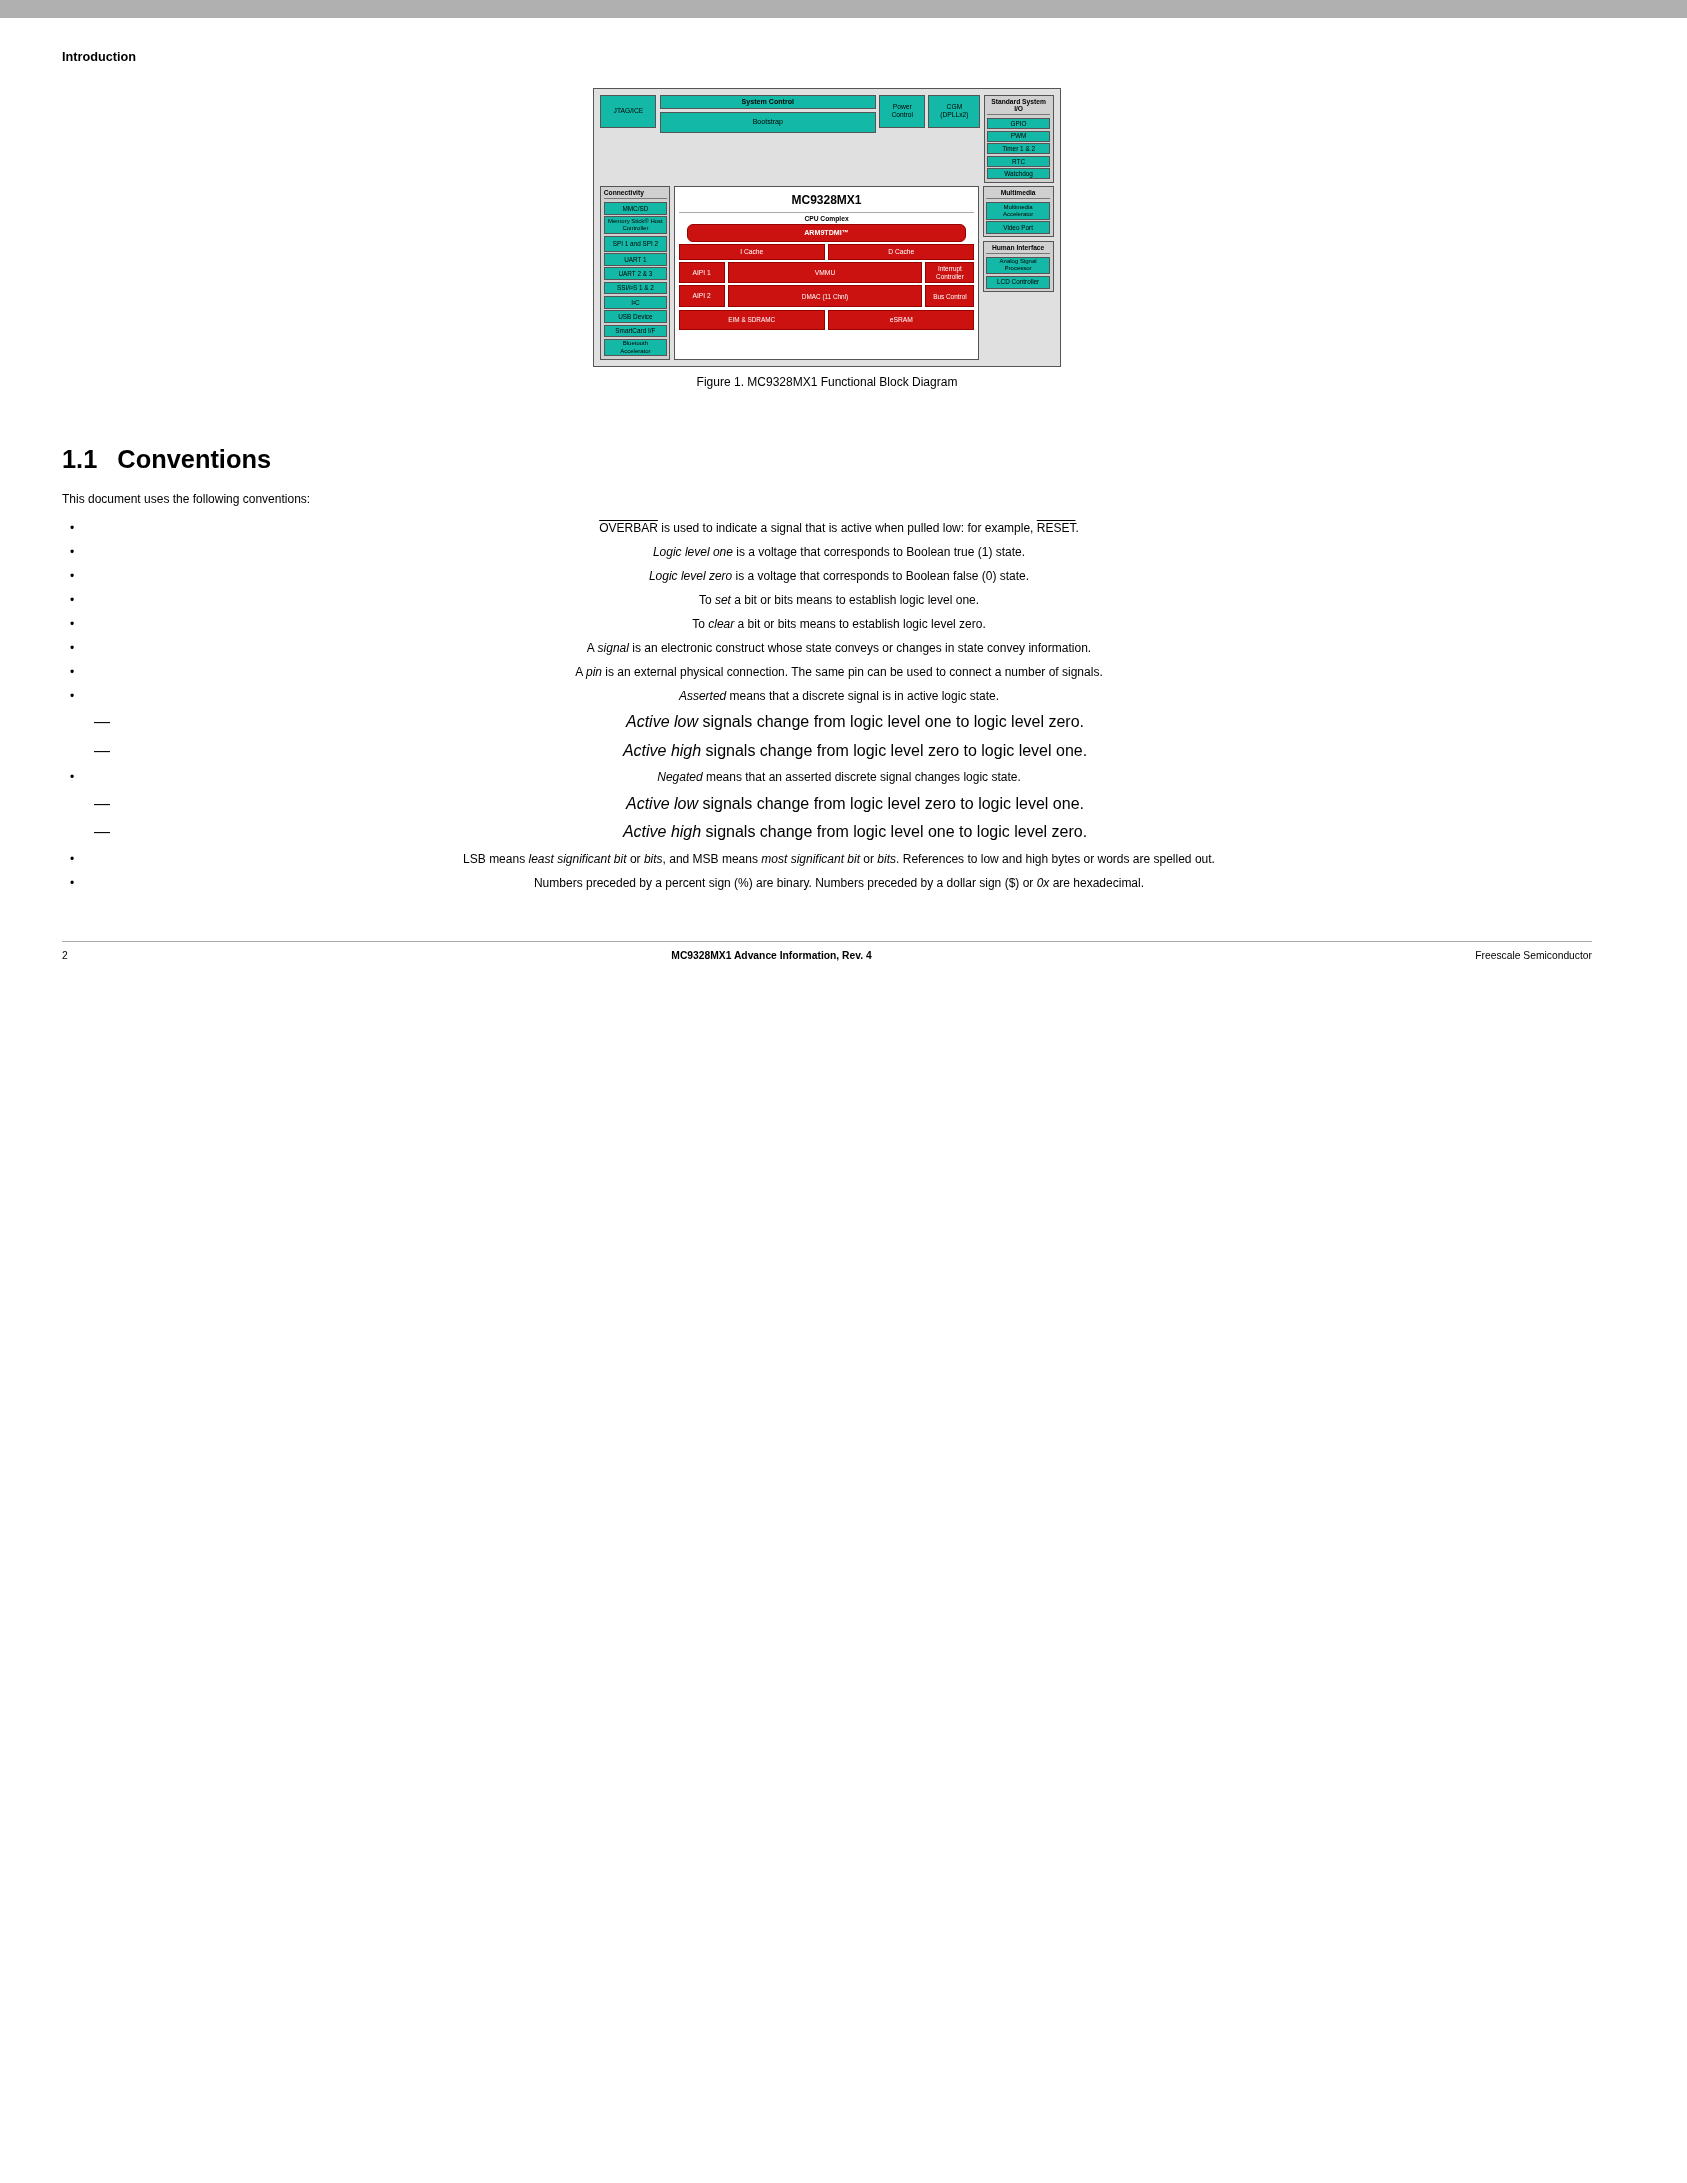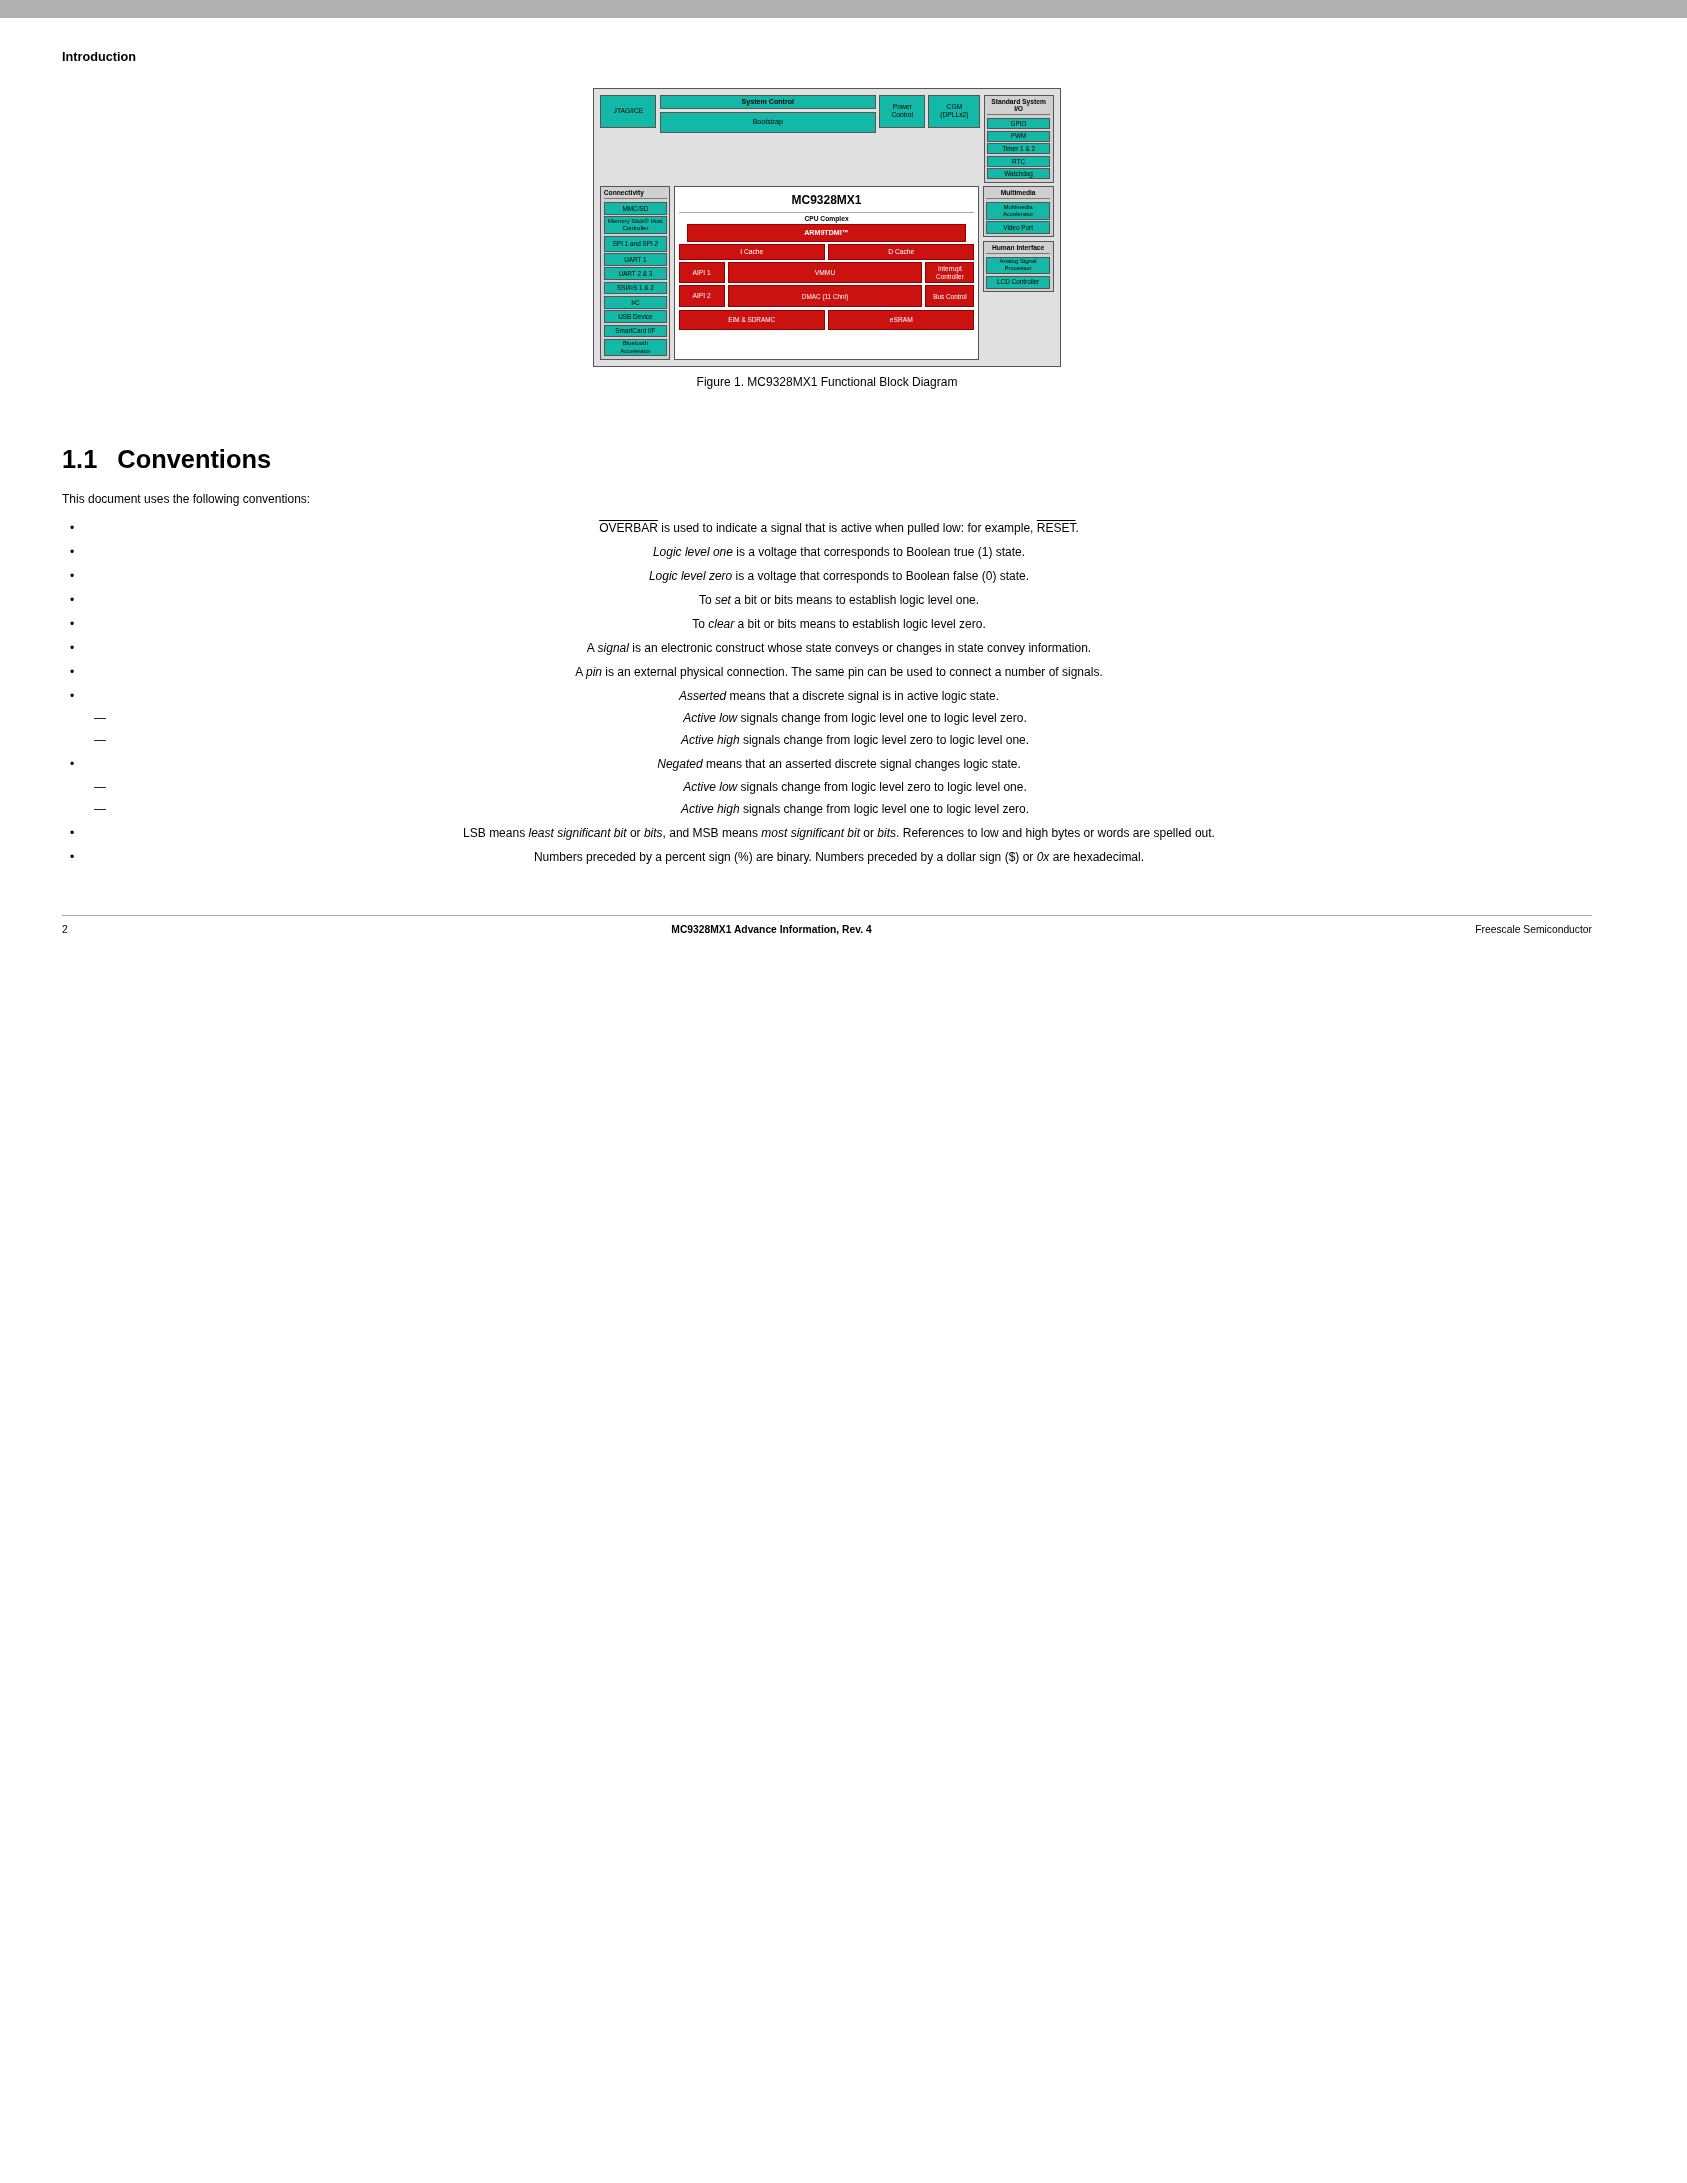--- a/index.html
+++ b/index.html
@@ -95,21 +95,21 @@
       left: 8px;
     }
 
     .sub-list {
       list-style: none;
       padding: 0;
       margin: 3.2px 0 0 0;
     }
 
     .sub-list > li {
-      font-size: 12px;
+      font-size: 16px;
       line-height: 1.6;
       padding-left: 32px;
       position: relative;
       margin-bottom: 3.2px;
     }
 
     .sub-list > li::before {
       content: "—";
       position: absolute;
       left: 8px;
@@ -244,21 +244,21 @@
             <div class="diag-block" style="height:12.7px; font-size:6.4px;">SmartCard I/F</div>
             <div class="diag-block" style="height:17.5px; font-size:6px; line-height:1.2;">Bluetooth Accelerator</div>
           </div>
 
           <div style="flex:1; border:1.2px solid #555; background:#fff; padding:4px; display:flex; flex-direction:column; gap:2.4px;">
 
             <div style="font-size:12px; font-weight:bold; text-align:center; padding:2.4px 0; color:#000;">MC9328MX1</div>
 
             <div style="font-size:6.7px; font-weight:bold; text-align:center; border-top:0.8px solid #aaa; padding-top:1.6px;">CPU Complex</div>
 
-            <div class="diag-block diag-block-red" style="height:17.5px; font-size:7.1px; font-weight:bold; margin:0 8px;">ARM9TDMI™</div>
+            <div class="diag-block diag-block-red" style="height:17.5px; font-size:7.1px; font-weight:bold; margin:0 8px;border-radius:6px;">ARM9TDMI™</div>
 
             <div style="display:flex; gap:3.2px;">
               <div class="diag-block diag-block-red" style="flex:1; height:16px; font-size:6.7px;">I Cache</div>
               <div class="diag-block diag-block-red" style="flex:1; height:16px; font-size:6.7px;">D Cache</div>
             </div>
 
             <div style="display:flex; gap:3.2px;">
               <div class="diag-block diag-block-red" style="width:46px; height:20.6px; font-size:6.7px;">AIPI 1</div>
               <div class="diag-block diag-block-red" style="flex:1; height:20.6px; font-size:6.7px;">VMMU</div>
               <div class="diag-block diag-block-red" style="width:49px; height:20.6px; font-size:6.4px; line-height:1.2;">Interrupt Controller</div>

